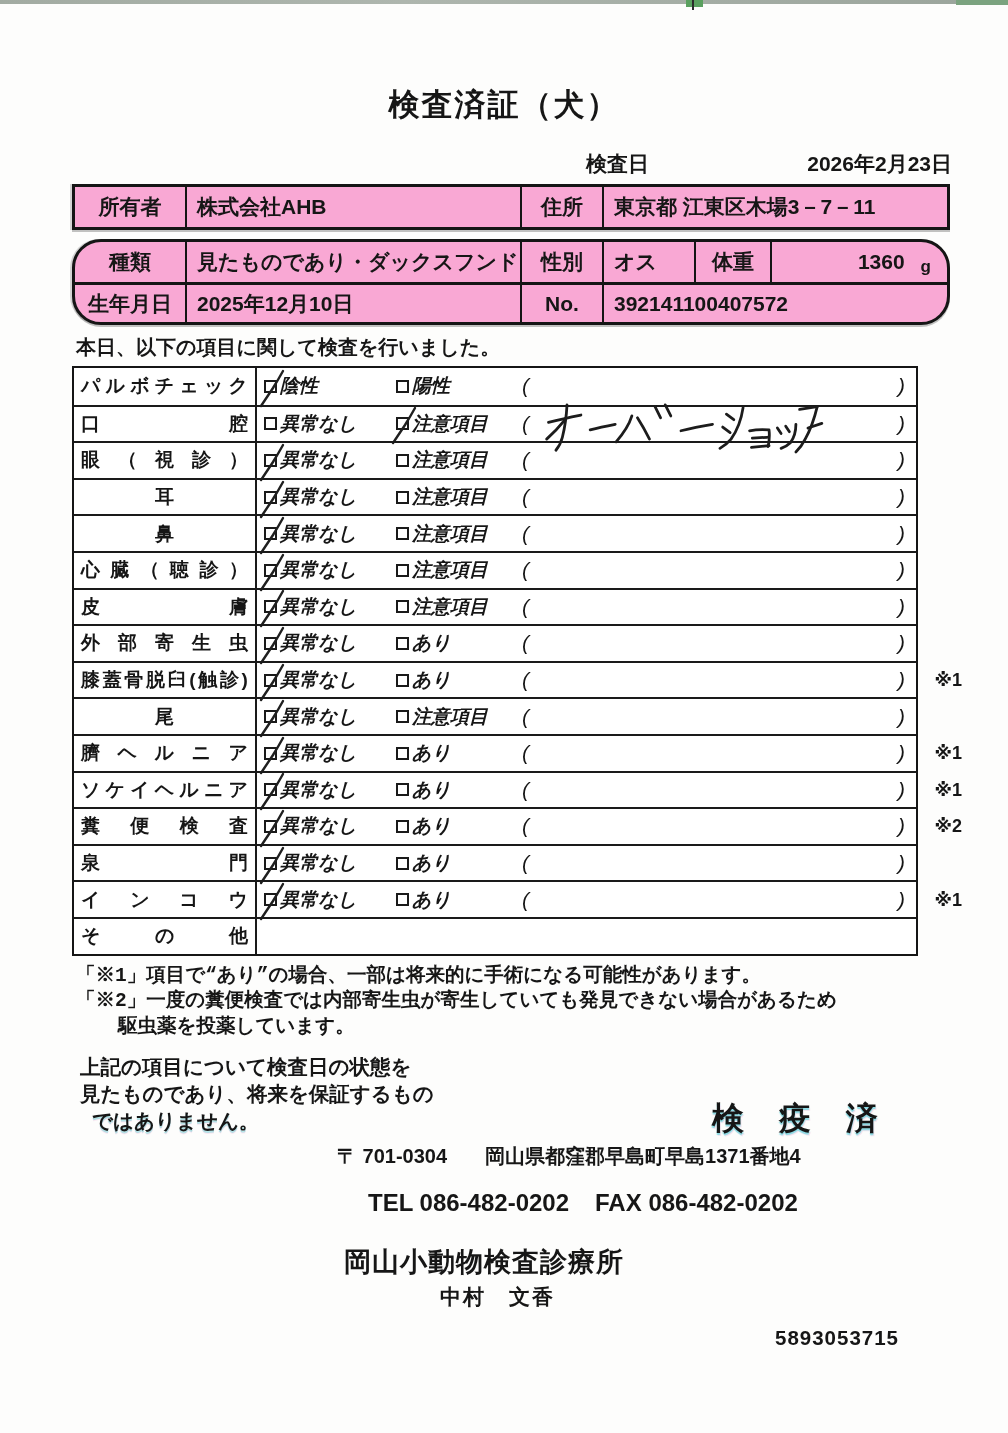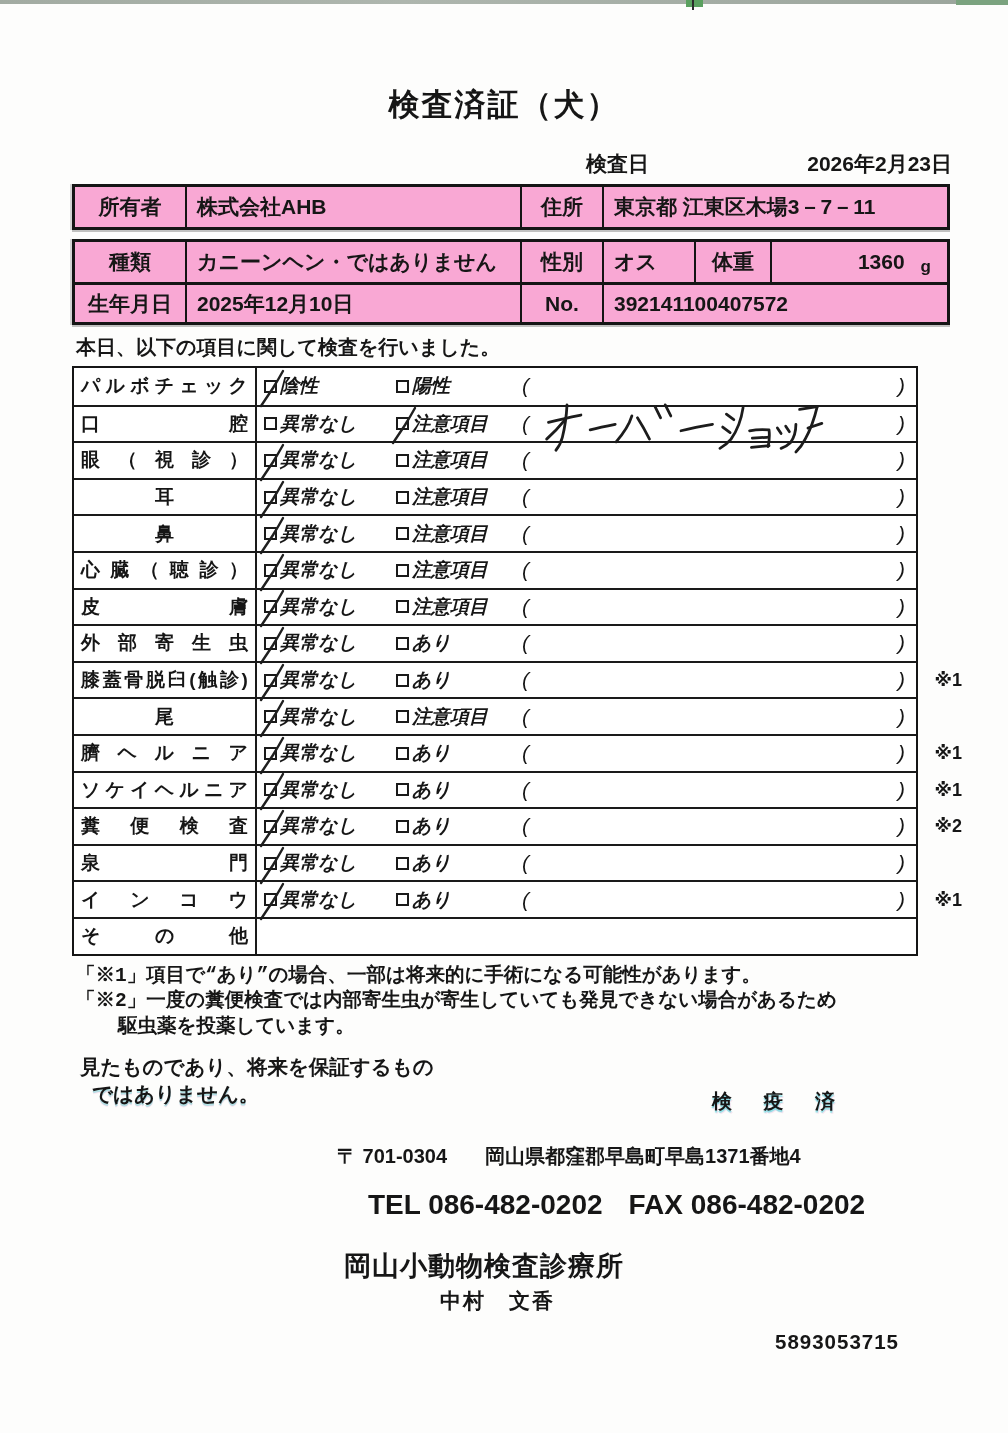--- a/index.html
+++ b/index.html
@@ -34,21 +34,21 @@
   .info-table {
     margin-left: 72px; width: 878px; background:#f9a8d4;
     border: 3px solid #151515; display: grid;
     box-shadow: 0 2px 0 rgba(120,120,120,.45), -2px 0 0 rgba(120,120,120,.3);
   }
   .info-table .cell { display:flex; align-items:center; font-size:21px; border-left:2px solid #151515; padding:0 10px; overflow:hidden; white-space:nowrap; }
   .info-table .cell.first { border-left:none; }
   .info-table .cell.head { justify-content:center; padding:0 4px; }
   .info-table .cell.rtop { border-top:3px solid #151515; }
   #owner-table { grid-template-columns: 110px 335px 82px 1fr; grid-template-rows: 40px; }
-  #animal-table { grid-template-columns: 110px 335px 82px 92px 76px 1fr; grid-template-rows: 40px 40px; margin-top: 9px; }
+  #animal-table { grid-template-columns: 110px 335px 82px 92px 76px 1fr; grid-template-rows: 40px 40px; margin-top: 9px; border-radius: 29px; }
   .weight-cell { justify-content:flex-end !important; padding-right:16px !important; }
   .weight-unit { font-size:17px; margin-left:16px; align-self:flex-end; margin-bottom:5px; }
 
   .intro-line { margin: 9px 0 5px 76px; font-size: 20px; }
 
   
   .cl-table { position: relative; margin-left: 72px; width: 846px; border: 2.5px solid #151515; background:#fff; }
   .cl-row { position: relative; display:flex; align-items:center; height: 36.6px; border-top: 2px solid #1a1a1a; }
   .cl-row:first-child { border-top: none; }
   .cl-label { width:183px; align-self:stretch; border-right:2px solid #1a1a1a;
@@ -70,27 +70,27 @@
   .handwriting { position:absolute; left:468px; top:30px; width:278px; height:60px; overflow:visible; z-index:3; pointer-events:none; }
   .handwriting path { stroke:#1c1c1c; stroke-width:3; fill:none; stroke-linecap:round; stroke-linejoin:round; }
   .hidden-note { position:absolute; left:470px; top:40px; opacity:0; font-size:10px; }
 
   
   .notes { margin: 8px 0 0 76px; font-size: 19.5px; line-height: 25.5px; font-family: Liberation Mono, monospace; }
   .note-indent { padding-left: 42px; }
   .statement-wrap { position:relative; margin-top: 13px; height: 86px; }
   .statement { margin-left: 80px; font-size: 20.5px; line-height: 27px; }
   .statement .line3 { text-shadow: 0 2px 0 rgba(0,190,190,.28), 0 3px 0 rgba(235,140,200,.18); margin-left: 12px; }
-  .stamp { position:absolute; left:712px; top:35px; font-size:20px; letter-spacing:13px;
+  .stamp { position:absolute; left:712px; top:44px; font-size:32px; letter-spacing:13px;
     text-shadow: 0 2px 1px rgba(45,205,215,.55), 1px 3px 0 rgba(240,150,205,.22); white-space:nowrap; }
 
   
   .addr-line { margin: 4px 0 0 337px; font-size: 20px; display:flex; }
   .addr-gap { width: 38px; }
-  .tel-line { margin: 19px 15px 0 368px; font-size: 28px; display:flex; }
+  .tel-line { margin: 19px 15px 0 368px; font-size: 24px; display:flex; }
   .tel-gap { width: 26px; }
   .clinic-line { margin: 27px 0 0 344px; font-size: 27px; letter-spacing: 1px; }
   .examiner-line { margin: 3px 0 0 440px; font-size: 21px; letter-spacing: 2px; }
   .serial-line { margin: 15px 0 0 775px; font-size: 20.5px; letter-spacing: 1px; }
 </style>
 </head>
 <body>
 
 <div class="page">
 
@@ -108,21 +108,21 @@
 
   <div class="info-table" id="owner-table">
     <div class="cell head first">所有者</div>
     <div class="cell">株式会社AHB</div>
     <div class="cell head">住所</div>
     <div class="cell">東京都 江東区木場3－7－11</div>
   </div>
 
   <div class="info-table" id="animal-table">
     <div class="cell head first">種類</div>
-    <div class="cell">カニーンヘン・ではありません</div>
+    <div class="cell">見たものであり・ダックスフンド</div>
     <div class="cell head">性別</div>
     <div class="cell">オス</div>
     <div class="cell head">体重</div>
     <div class="cell weight-cell">
       <span>1360</span>
       <span class="weight-unit">g</span>
     </div>
     <div class="cell head first rtop">生年月日</div>
     <div class="cell rtop">2025年12月10日</div>
     <div class="cell head rtop">No.</div>
@@ -560,20 +560,21 @@
   </div>
 
   <div class="notes">
     <div>「※1」項目で“あり”の場合、一部は将来的に手術になる可能性があります。</div>
     <div>「※2」一度の糞便検査では内部寄生虫が寄生していても発見できない場合があるため</div>
     <div class="note-indent">駆虫薬を投薬しています。</div>
   </div>
 
   <div class="statement-wrap">
     <div class="statement">
+      <div>上記の項目について検査日の状態を</div>
       <div>見たものであり、将来を保証するもの</div>
       <div class="line3">ではありません。</div>
     </div>
     <div class="stamp">検 疫 済</div>
   </div>
 
   <div class="addr-line">
     <span>〒 701-0304</span>
     <span class="addr-gap"></span>
     <span>岡山県都窪郡早島町早島1371番地4</span>

